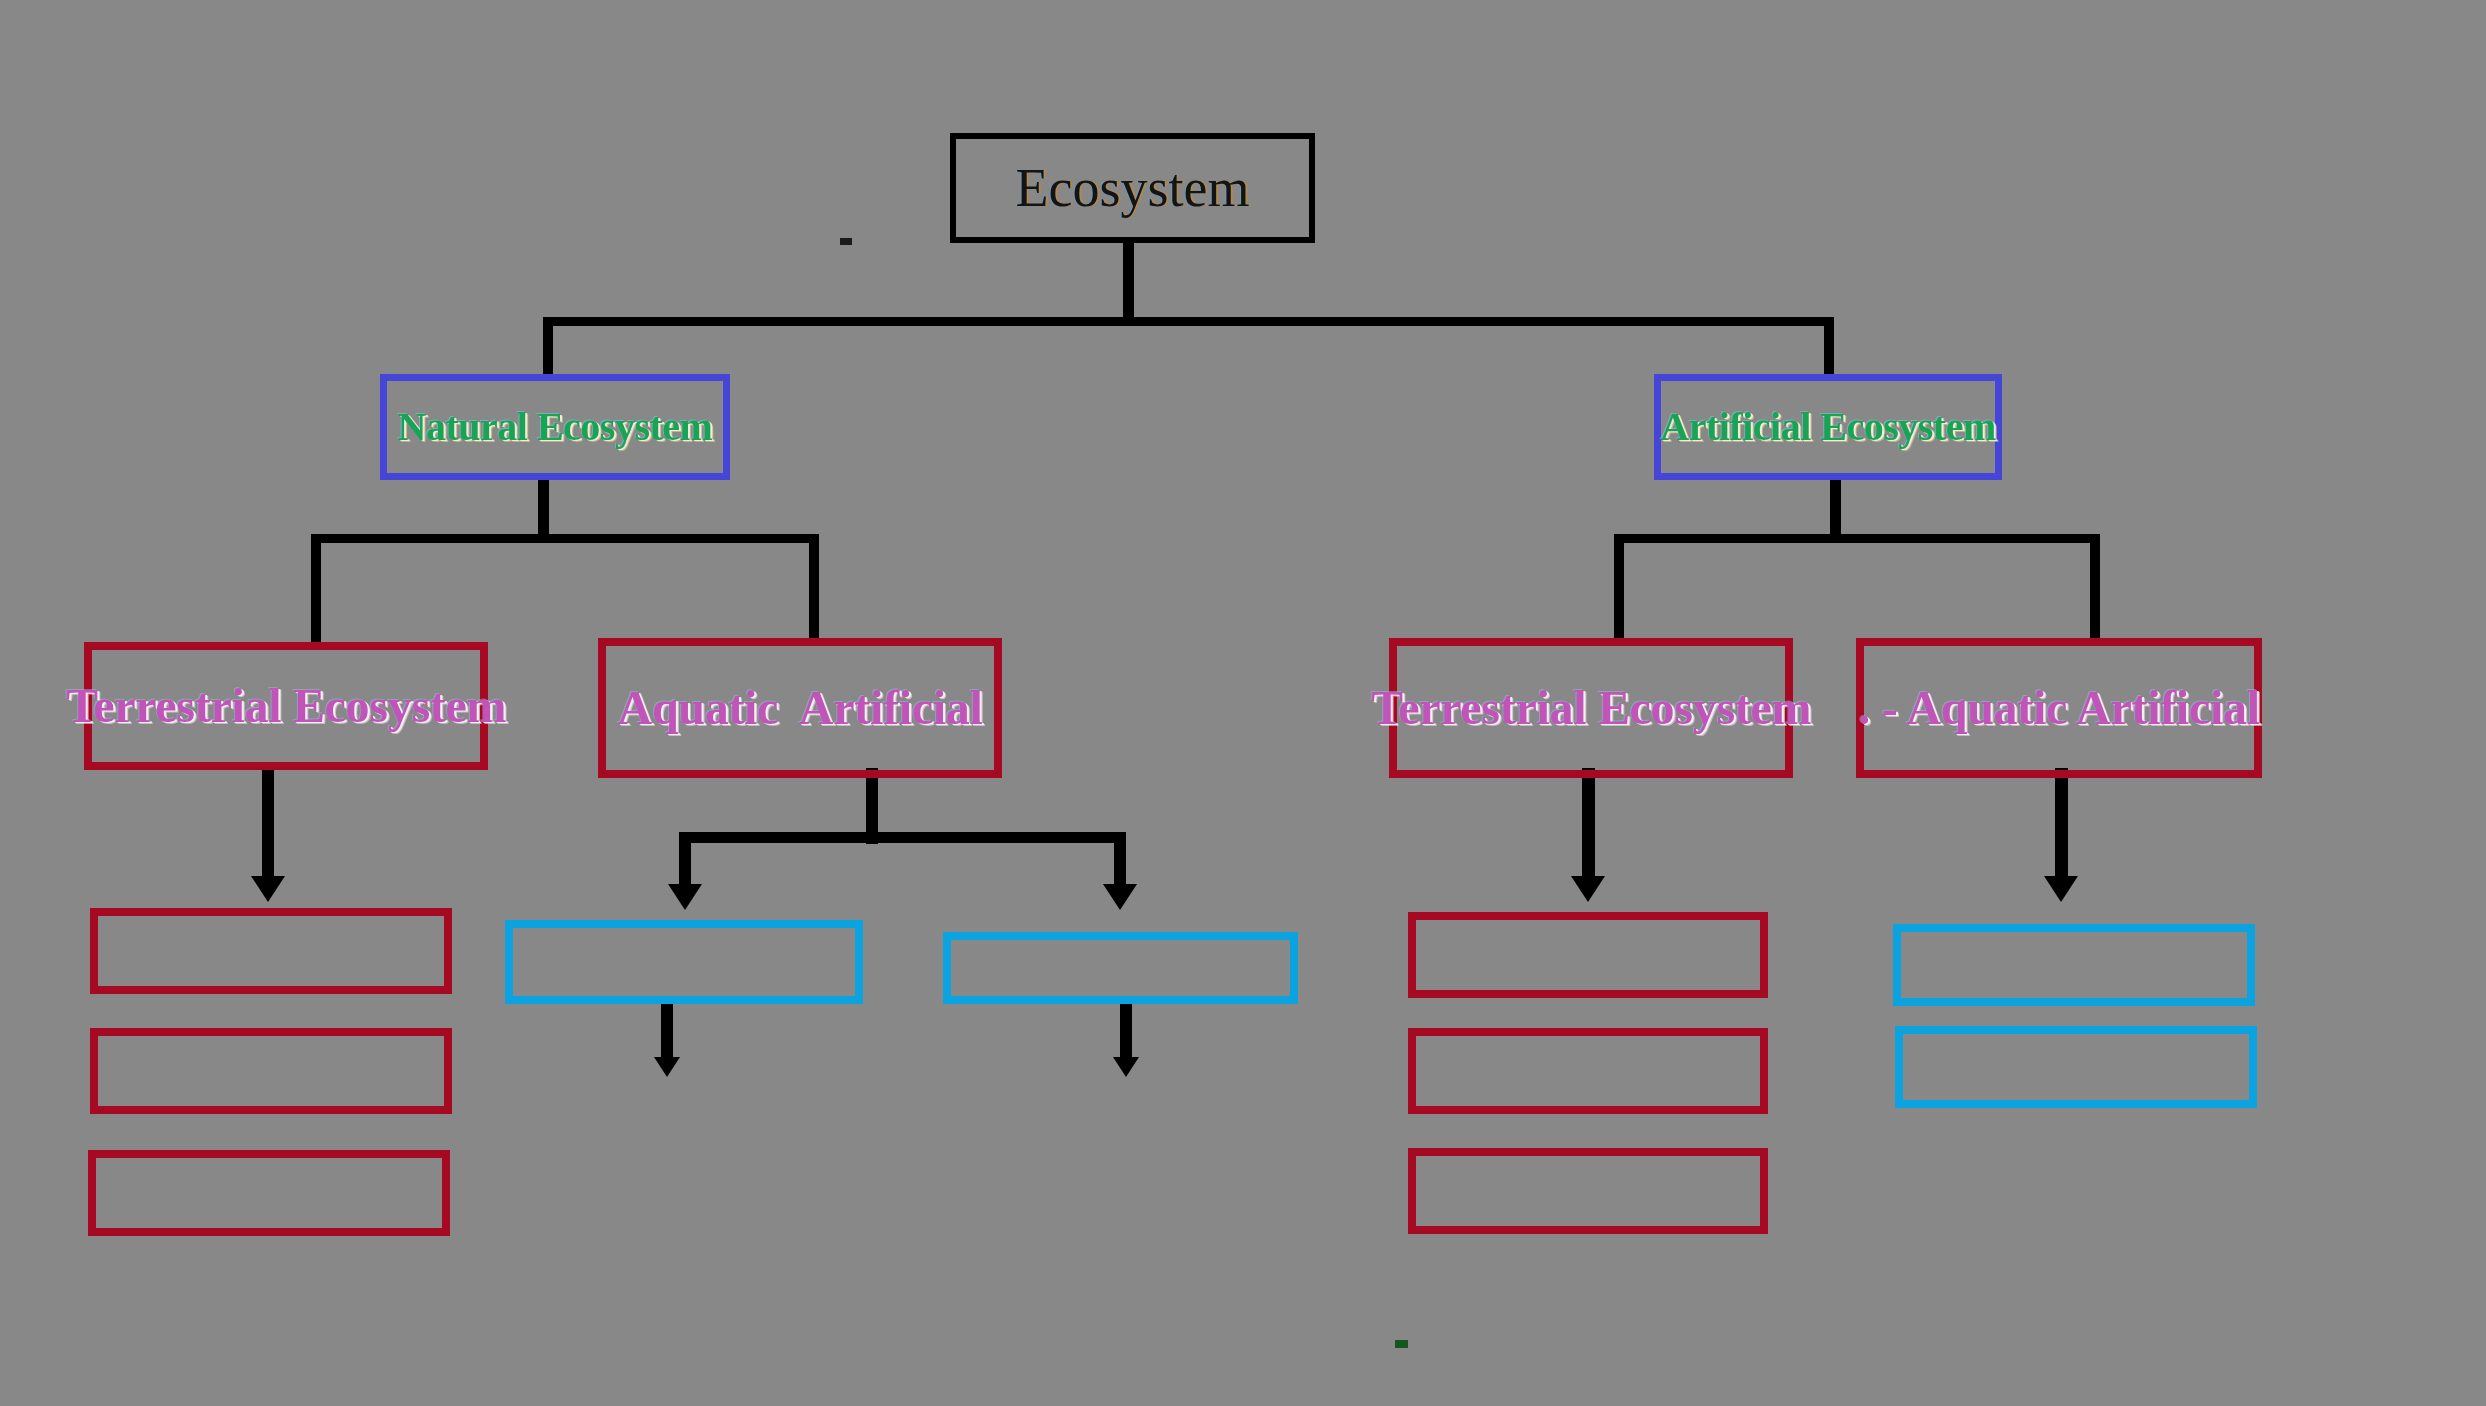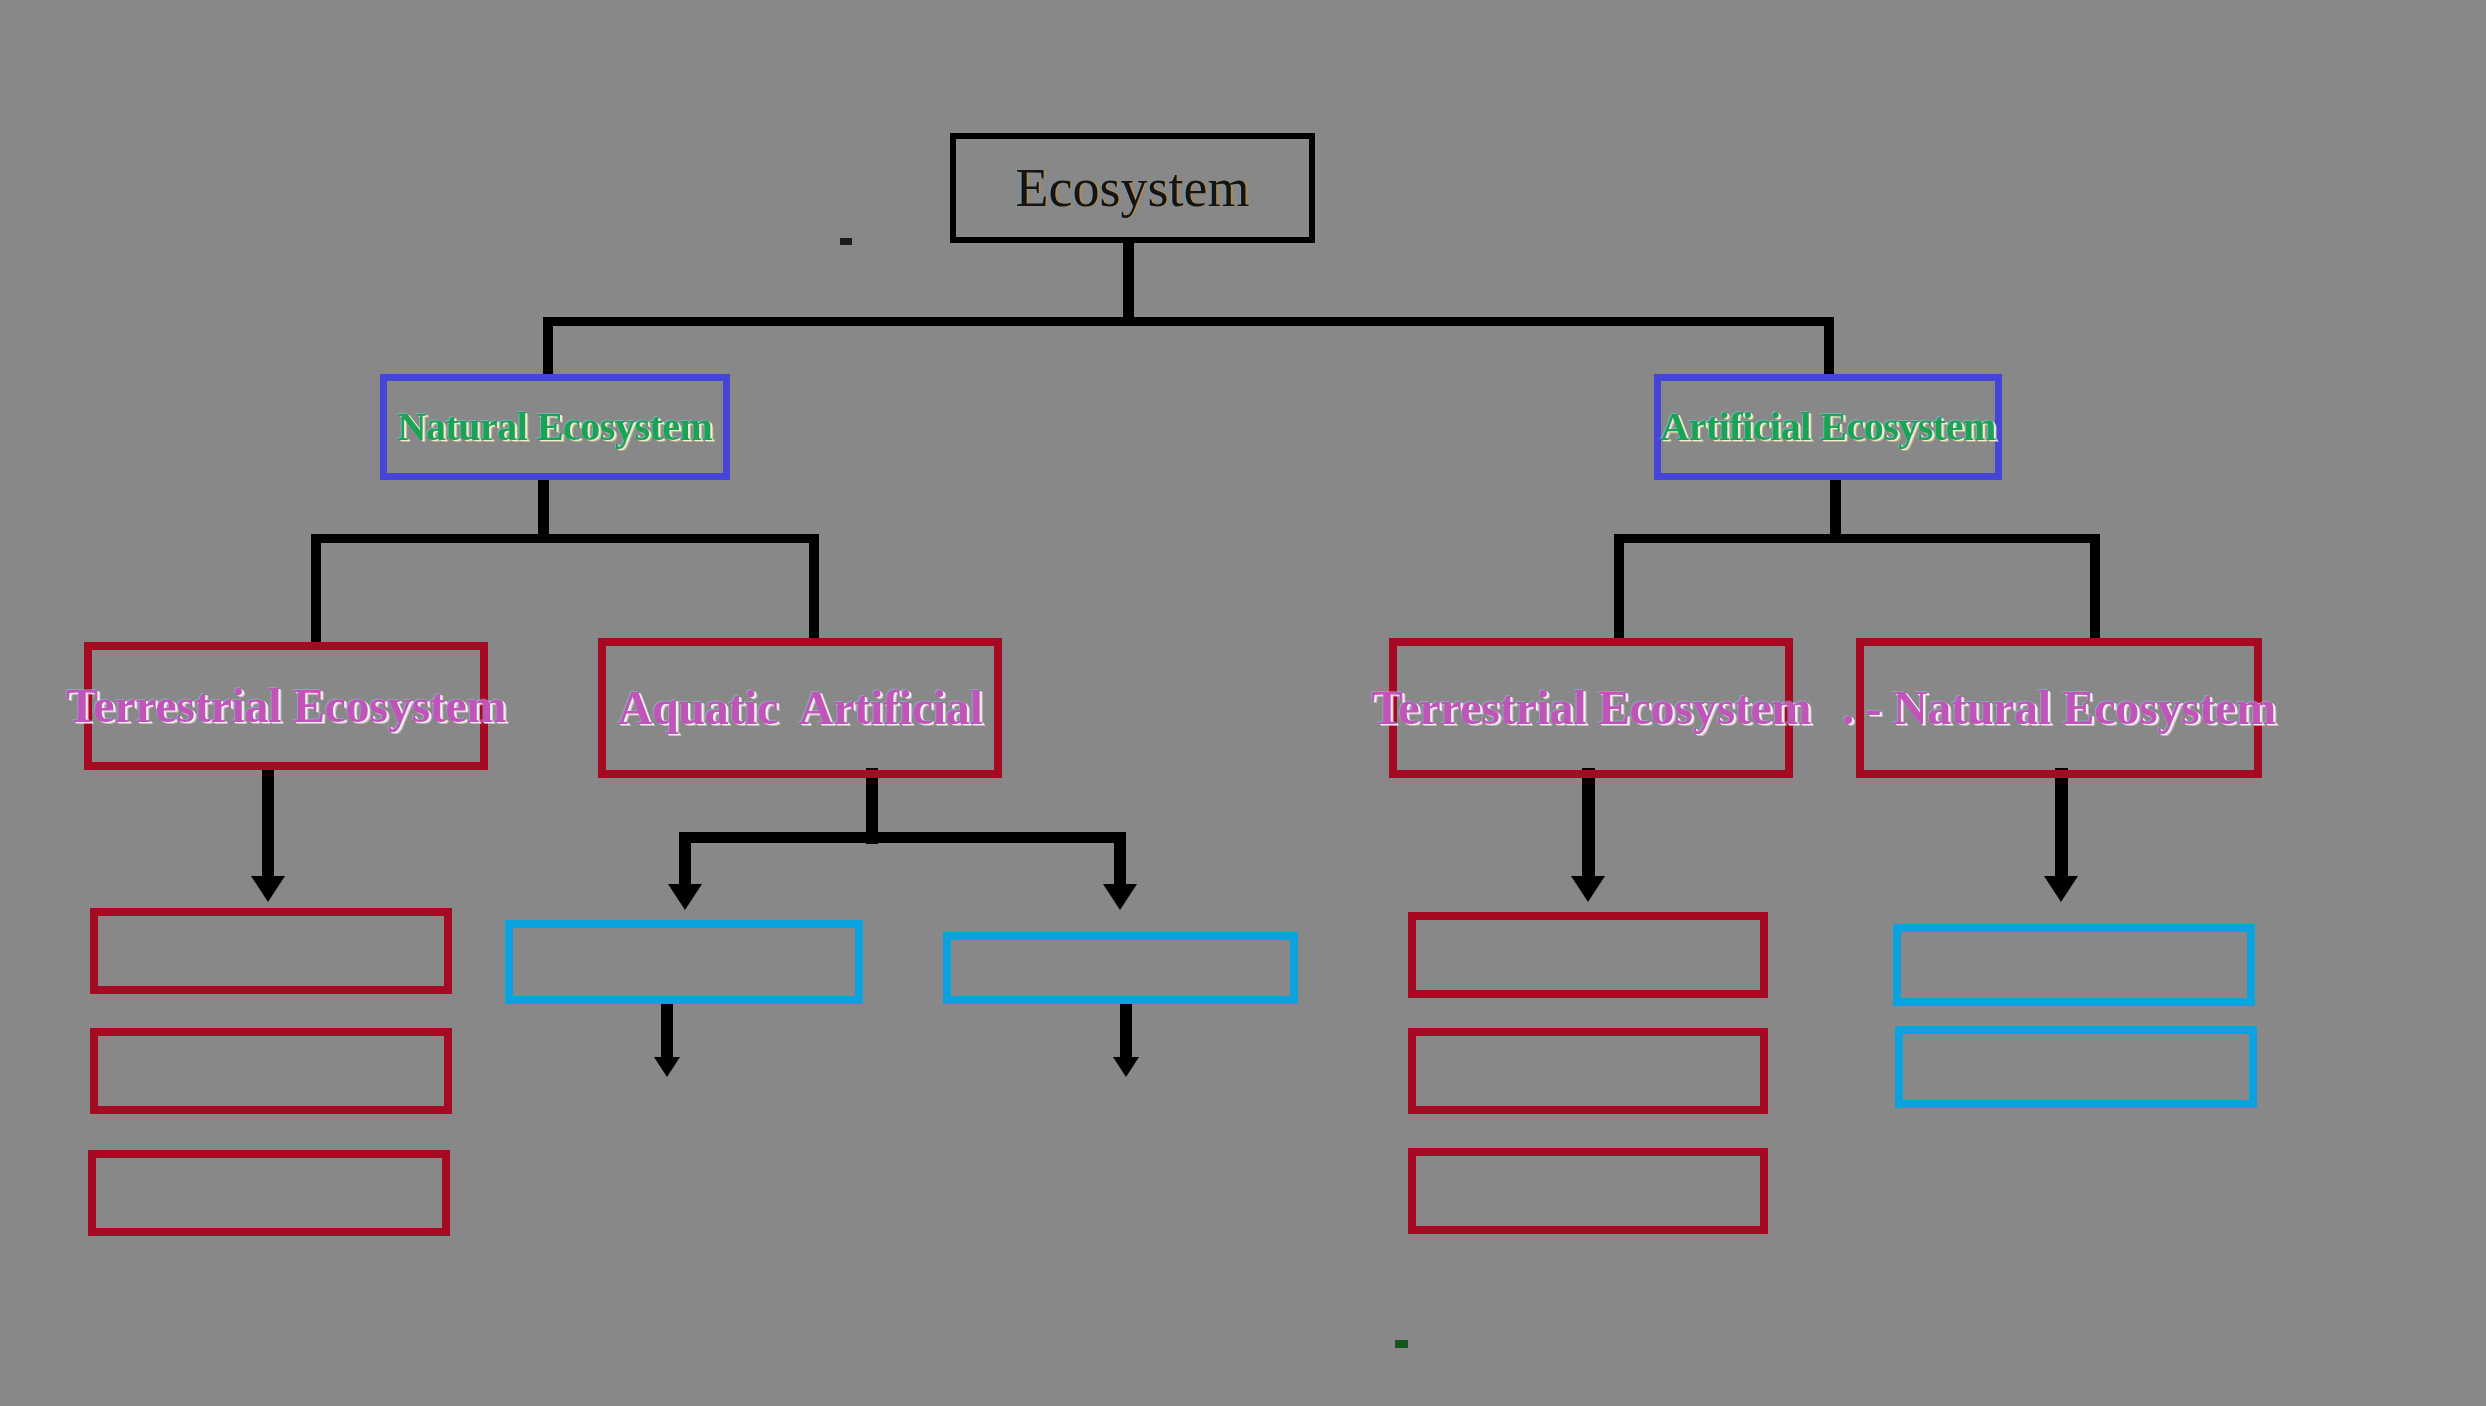--- a/index.html
+++ b/index.html
@@ -168,21 +168,21 @@
 
   <div class="node node-l3" style="left:598px; top:638px; width:404px; height:140px;">
     <span class="label">Aquatic  Artificial</span>
   </div>
 
   <div class="node node-l3" style="left:1389px; top:638px; width:404px; height:140px;">
     <span class="label">Terrestrial Ecosystem</span>
   </div>
 
   <div class="node node-l3" style="left:1856px; top:638px; width:406px; height:140px;">
-    <span class="label">. - Natural Ecosystem</span>
+    <span class="label">. - Aquatic Artificial</span>
   </div>
 
   <div class="node node-leaf-red" style="left:90px; top:908px; width:362px; height:86px;">
     <span class="label"></span>
   </div>
   <div class="node node-leaf-red" style="left:90px; top:1028px; width:362px; height:86px;">
     <span class="label"></span>
   </div>
   <div class="node node-leaf-red" style="left:88px; top:1150px; width:362px; height:86px;">
     <span class="label"></span>

